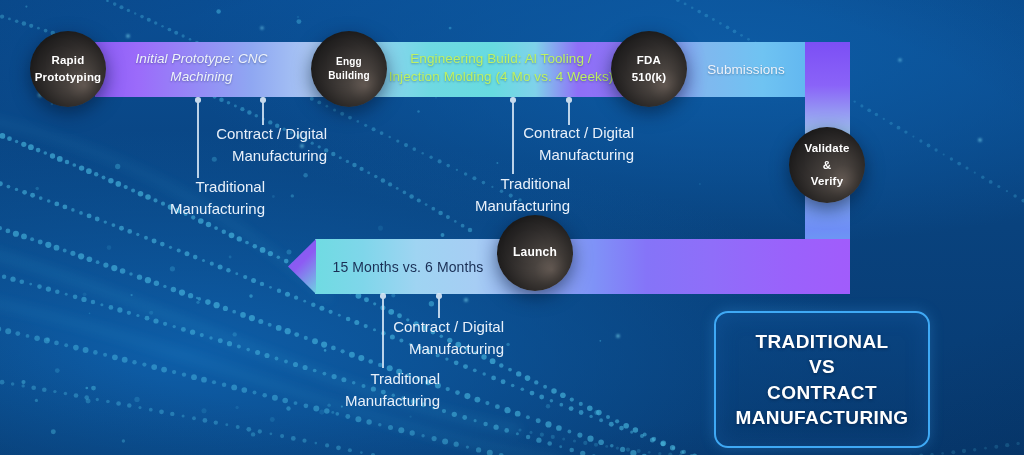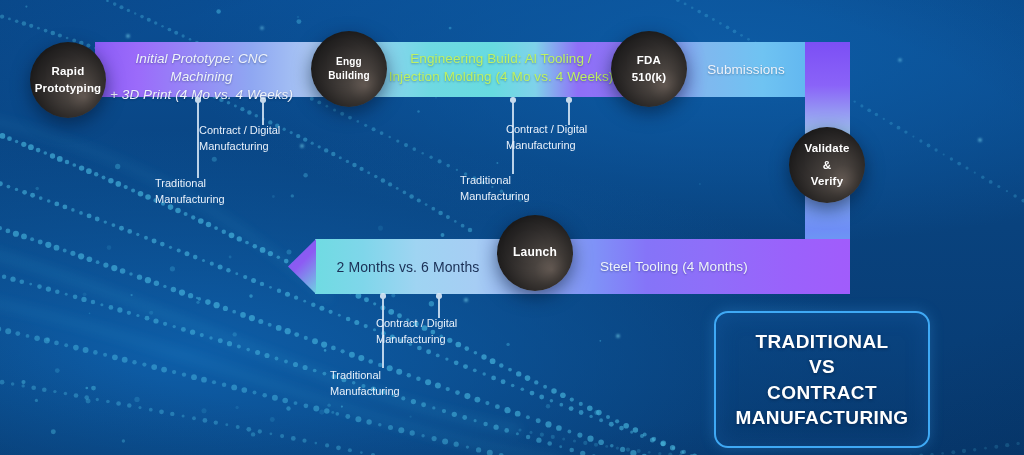--- a/index.html
+++ b/index.html
@@ -91,38 +91,38 @@
   .node{
     position:absolute;border-radius:50%;
     display:flex;align-items:center;justify-content:center;
     text-align:center;color:#ffffff;font-weight:bold;
     line-height:1.45;letter-spacing:.2px;
     background:
       radial-gradient(circle at 72% 72%, #6c615a 0%, #4a4440 22%, #2e2b2a 55%, #1d1c1c 78%, #171616 100%);
     box-shadow:0 6px 18px rgba(3,20,45,.55), inset -6px -6px 18px rgba(0,0,0,.35);
   }
   .node span{display:block;}
-  .node-rapid{left:30px;top:42px;width:76px;height:76px;font-size:11.5px;}
+  .node-rapid{left:30px;top:31px;width:76px;height:76px;font-size:11.5px;}
   .node-engg{left:311px;top:31px;width:76px;height:76px;font-size:10px;}
   .node-fda{left:611px;top:31px;width:76px;height:76px;font-size:11.5px;}
   .node-validate{left:789px;top:127px;width:76px;height:76px;font-size:11.5px;}
   .node-launch{left:497px;top:215px;width:76px;height:76px;font-size:12px;text-align:right;}
 
   
   .ann{position:absolute;}
   .ann-line{
     position:absolute;width:1.5px;background:#cfe1f3;opacity:.9;
   }
   .ann-line::before{
     content:"";position:absolute;left:-2px;top:-3px;
     width:5.5px;height:5.5px;border-radius:50%;background:#dbe9f7;
   }
   .ann-text{
-    position:absolute;color:#e8f0fa;font-size:11px;line-height:1.45;
-    text-align:left;white-space:nowrap;
+    position:absolute;color:#e8f0fa;font-size:15px;line-height:1.45;
+    text-align:right;white-space:nowrap;
   }
 
   
   .title-box{
     position:absolute;left:714px;top:311px;width:212px;height:133px;
     border:2px solid #3fa9f5;border-radius:14px;
     background:linear-gradient(180deg, rgba(10,72,136,.55) 0%, rgba(8,58,112,.55) 100%);
     box-shadow:0 0 14px rgba(63,169,245,.28), inset 0 0 22px rgba(30,110,190,.25);
     display:flex;align-items:center;justify-content:center;
   }
@@ -876,33 +876,31 @@
   </svg>
   <div class="bg-vignette"></div>
 
   <div class="bar bar-top"></div>
   <div class="bar bar-vert"></div>
   <div class="bar bar-bottom"></div>
   <div class="bar-arrow"></div>
 
   <div class="bar-label lbl-prototype">
     <div>Initial Prototype: CNC Machining</div>
-    <div>+ 3D Print (4 Mo vs. 4 Weeks)</div>
   </div>
 
   <div class="bar-label lbl-engbuild">
     <div>Engineering Build: Al Tooling /</div>
     <div>Injection Molding (4 Mo vs. 4 Weeks)</div>
   </div>
 
   <div class="bar-label lbl-submissions">Submissions</div>
 
-  <div class="bar-label lbl-months">2 Months vs. 6 Months</div>
-
-  <div class="bar-label lbl-steel">Steel Tooling (4 Months)</div>
+  <div class="bar-label lbl-months">15 Months vs. 6 Months</div>
+
 
   <div class="node node-rapid">
     <div>
       <span>Rapid</span>
       <span>Prototyping</span>
     </div>
   </div>
 
   <div class="node node-engg">
     <div>

